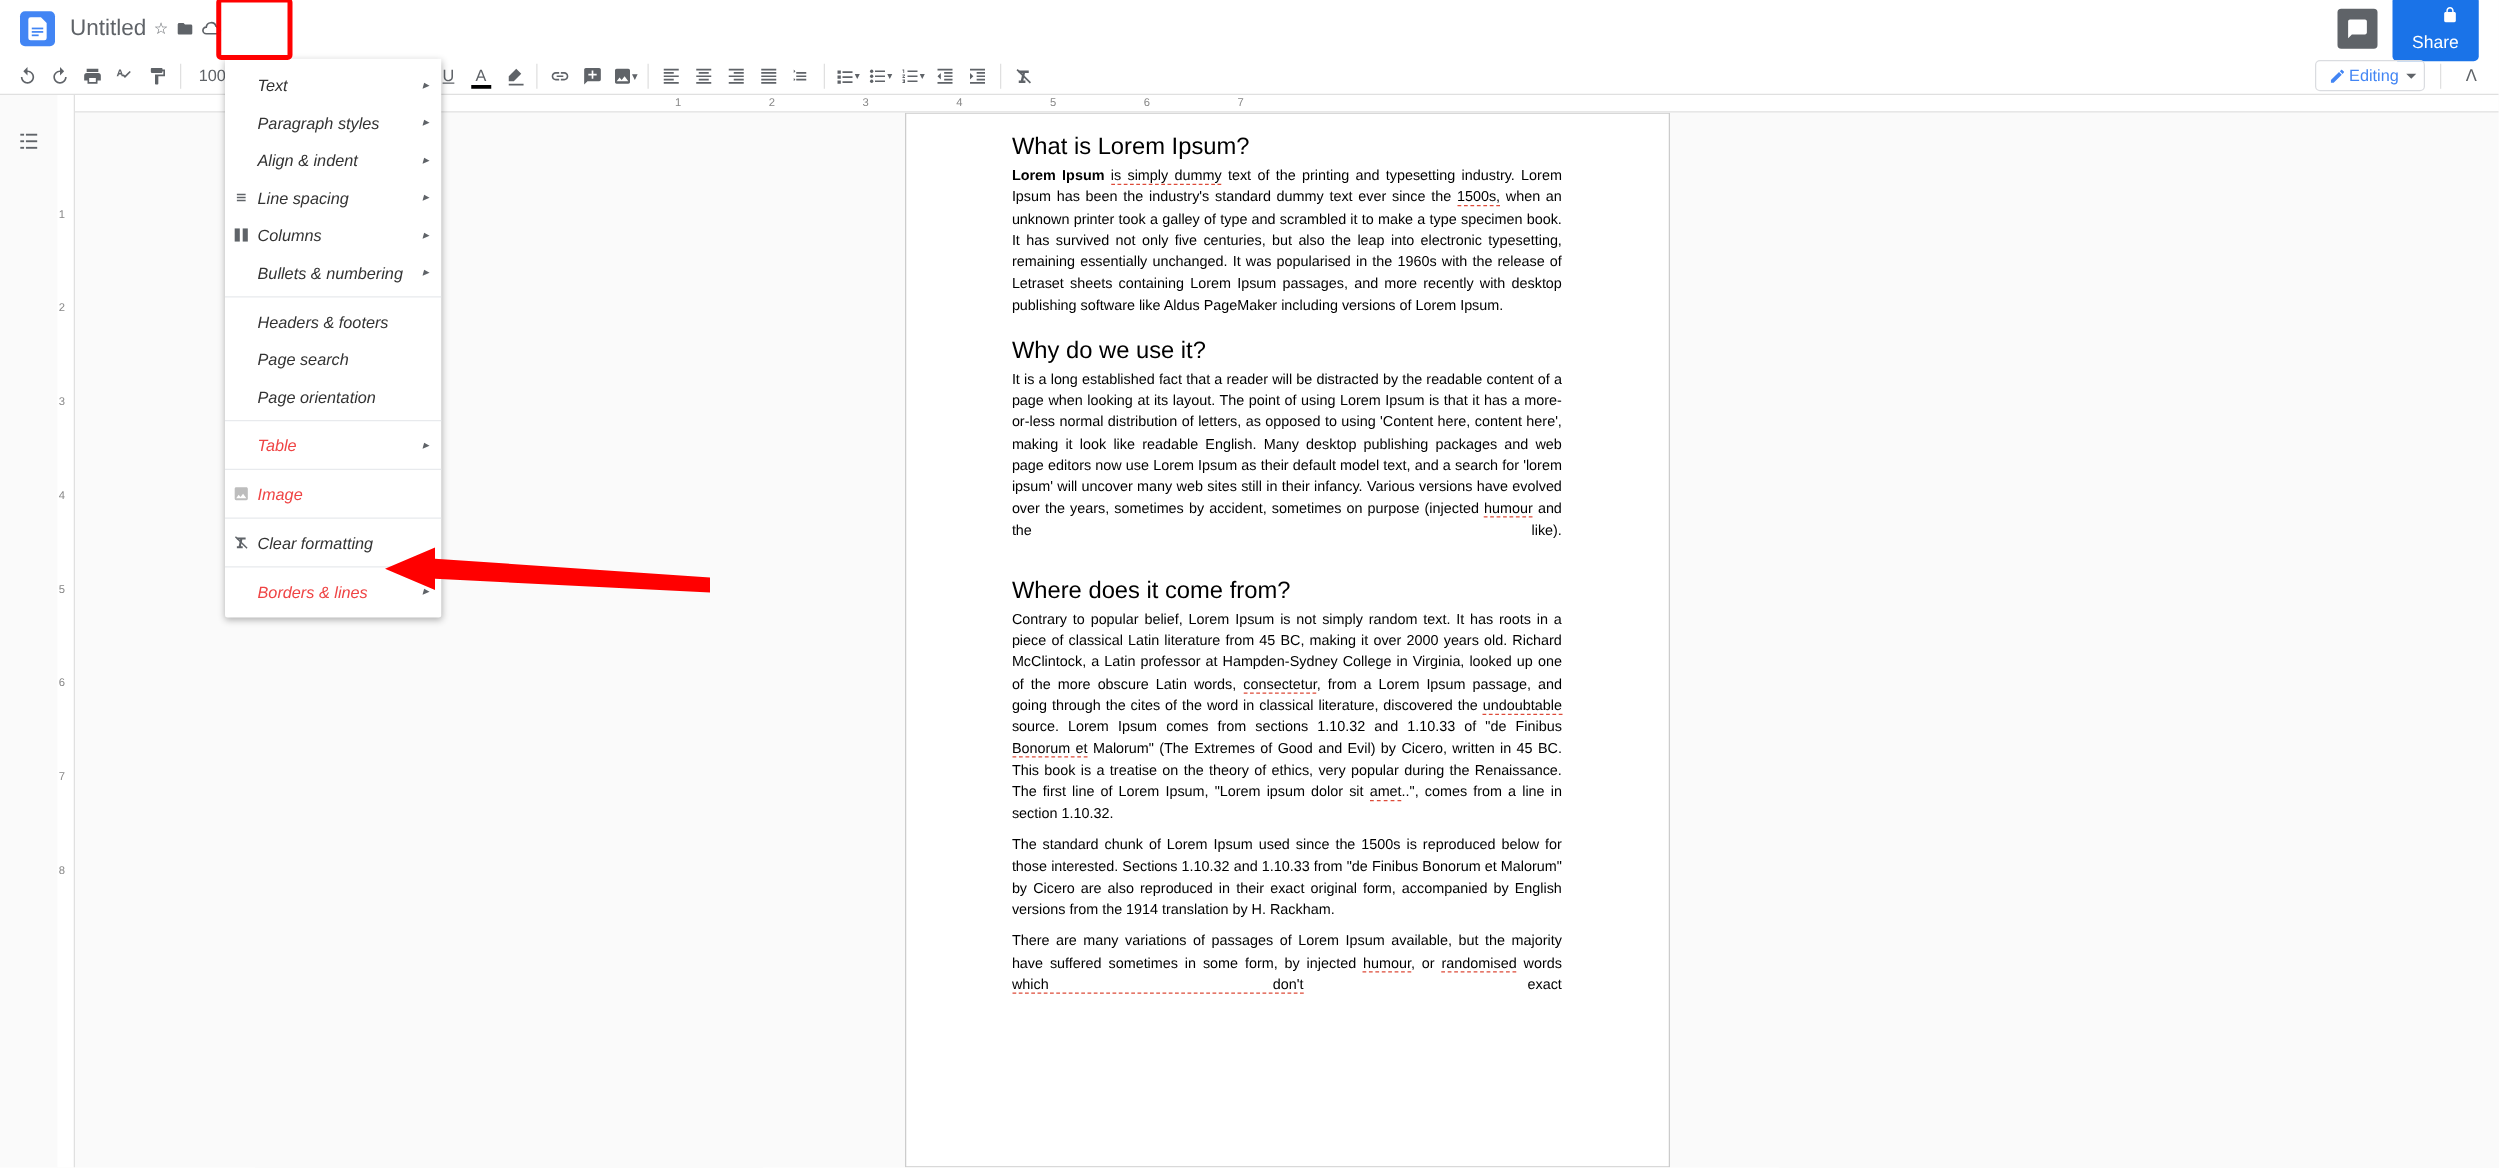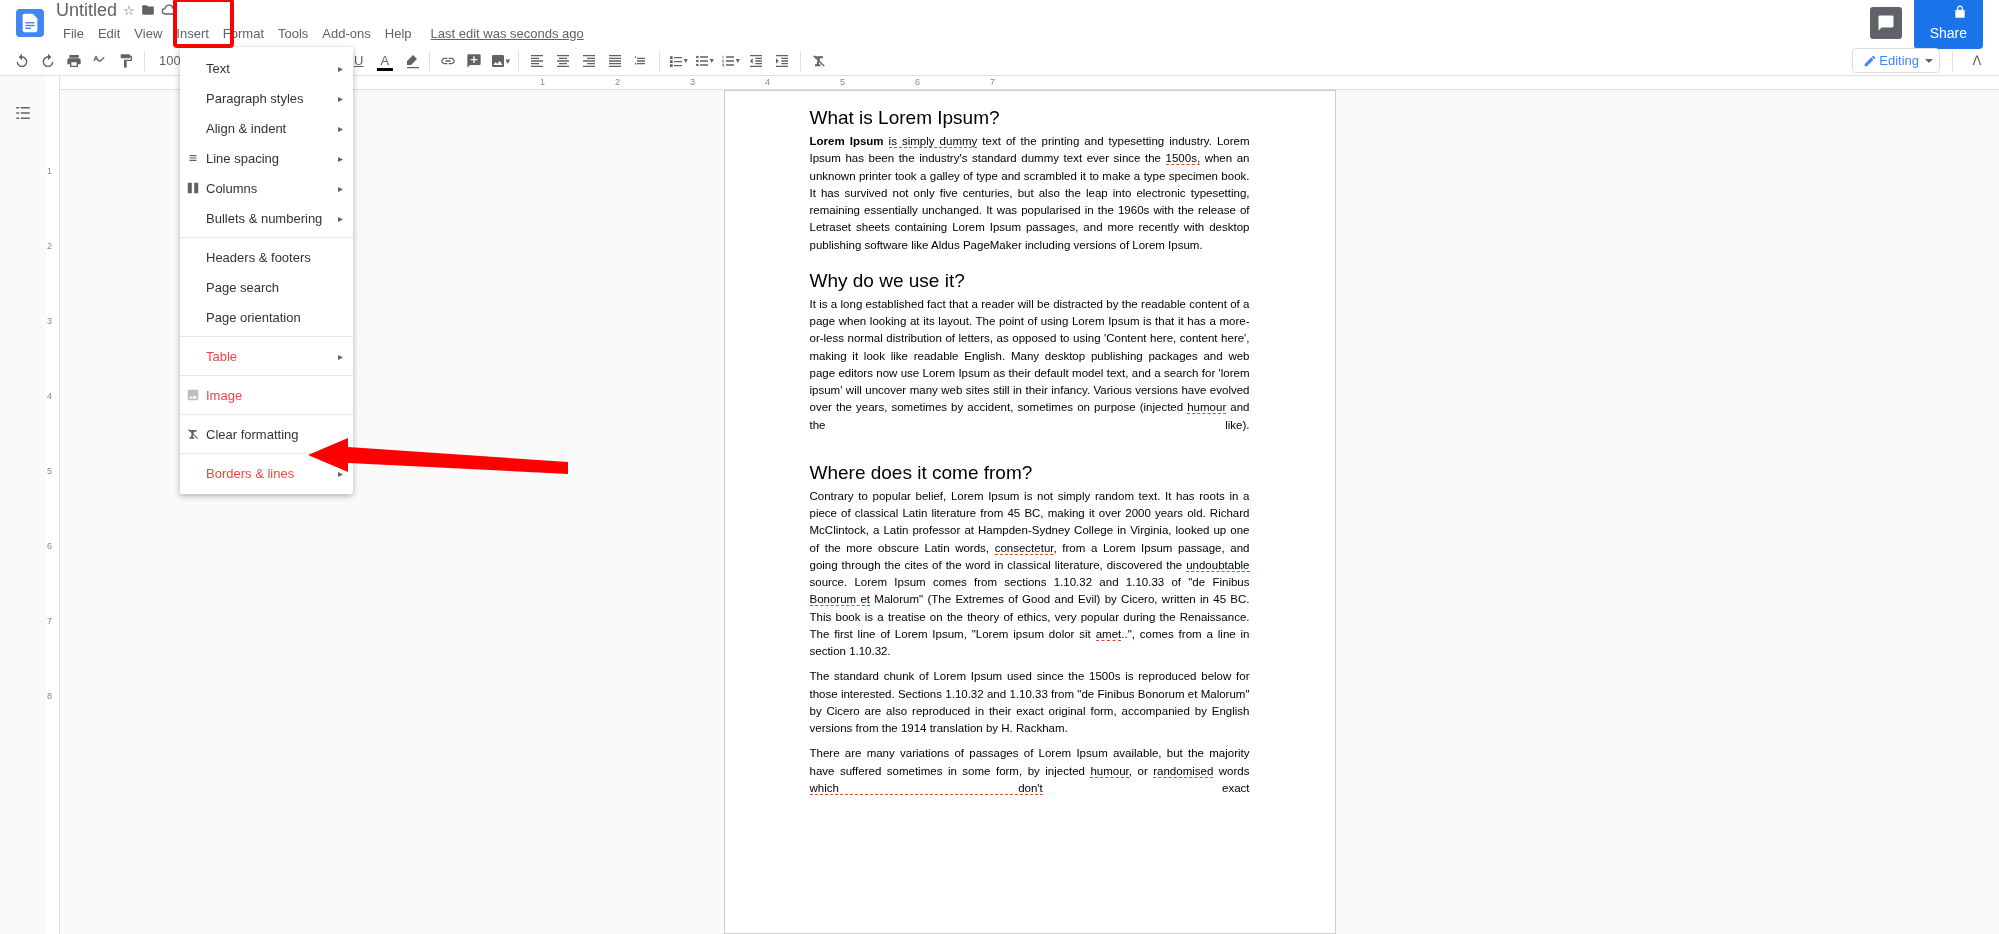--- a/index.html
+++ b/index.html
@@ -1,21 +1,21 @@
 <!DOCTYPE html>
 <html><head>
 <meta charset="utf-8">
 <style>
 * { margin: 0; padding: 0; box-sizing: border-box; }
 body { font-family: Arial, sans-serif; font-size: 13px; background: #fff; overflow: hidden; }
 
 .header { height: 46px; display: flex; align-items: center; padding: 0 16px; border-bottom: 1px solid transparent; position: relative; }
 .docs-logo { width: 28px; height: 28px; background: #4285f4; border-radius: 4px; display: flex; align-items: center; justify-content: center; margin-right: 12px; }
 .docs-logo svg { width: 22px; height: 22px; fill: white; }
-.title-area { display: flex; flex-direction: column; flex: 1; }
+.title-area { display: flex; flex-direction: row; flex: 1; }
 .title-row { display: flex; align-items: center; gap: 6px; height: 20px; }
 .doc-title { font-size: 18px; color: #5f6368; }
 .title-icon { color: #5f6368; cursor: pointer; display: inline-flex; align-items: center; }
 .menu-row { display: flex; gap: 0; margin-top: 2px; }
 .menu-item { padding: 4px 7px; color: #5f6368; cursor: pointer; font-size: 13px; }
 .menu-item.active { background: transparent; }
 .last-edit { color: #5f6368; text-decoration: underline; margin-left: 12px; padding: 4px 0; cursor: pointer; font-size: 13px; }
 .header-right { display: flex; align-items: center; gap: 12px; }
 .comment-icon { width: 32px; height: 32px; background: #5f6368; border-radius: 3px; display:flex; align-items:center; justify-content:center;}
 .share-btn { background: #1a73e8; color: white; padding: 8px 16px; border: none; border-radius: 4px; font-weight: 500; cursor: pointer; display: flex; align-items: flex-end; gap: 6px; font-size: 14px; flex-direction: column;}
@@ -26,21 +26,21 @@
 .tb-sep { width: 1px; height: 20px; background: #e0e0e0; margin: 0 4px; }
 .zoom-sel { padding: 2px 8px; font-size: 13px; color: #5f6368; display: flex; align-items: center; gap: 2px;}
 .font-size { display: flex; align-items: center; border: 1px solid #e0e0e0; border-radius: 2px;}
 .font-size-btn { width: 18px; height: 20px; display: flex; align-items: center; justify-content: center; cursor: pointer; color: #5f6368;}
 .font-size-val { width: 22px; text-align: center; font-size: 13px; }
 .tb-right { margin-left: auto; display: flex; align-items: center; gap: 8px;}
 .editing-btn { border: 1px solid #dadce0; padding: 4px 20px 4px 10px; border-radius: 4px; display: flex; align-items: center; gap: 2px; color: #4285f4; font-size: 13px; position: relative;}
 .editing-btn::after { content:""; position: absolute; right: 6px; border-left: 4px solid transparent; border-right: 4px solid transparent; border-top: 4px solid #5f6368;}
 
 .dropdown { position: absolute; top: 47px; left: 180px; width: 173px; background: white; border-radius: 0 0 2px 2px; box-shadow: 0 2px 6px rgba(0,0,0,0.3); padding: 6px 0; z-index: 100; }
-.dd-item { height: 30px; display: flex; align-items: center; padding: 0 26px; color: #333; cursor: pointer; position: relative; font-size: 13px;}
+.dd-item { height: 30px; display: flex; align-items: center; padding: 0 26px; color: #333; cursor: pointer; position: relative; font-size: 13px; font-style: italic;}
 .dd-item.disabled { color: #ef4444; }
 .dd-item .dd-icon { position: absolute; left: 6px; width: 14px; display:flex; align-items:center; justify-content:center;}
 .dd-item.has-sub::after { content: "▸"; position: absolute; right: 10px; color: #5f6368; font-size: 10px;}
 .dd-sep { height: 1px; background: #e8eaed; margin: 4px 0; }
 
 .content-area { display: flex; height: calc(100vh - 76px); background: #fafafa; position: relative;}
 .left-strip { width: 46px; background: #fafafa; display: flex; flex-direction: column; align-items: center; padding-top: 28px; }
 .outline-icon { color: #5f6368; cursor: pointer; }
 .vruler { width: 14px; background: #fff; border-right: 1px solid #e0e0e0; position: relative; font-size: 9px; color: #888;}
 .vruler-tick { position: absolute; left: 1px; }
@@ -81,31 +81,20 @@
           <svg width="14" height="14" viewBox="0 0 24 24" fill="#5f6368">
             <path d="M10 4H4c-1.1 0-2 .9-2 2v12c0 1.1.9 2 2 2h16c1.1 0 2-.9 2-2V8c0-1.1-.9-2-2-2h-8l-2-2z"></path>
           </svg>
         </span>
       <span class="title-icon">
           <svg width="16" height="16" viewBox="0 0 24 24" fill="#5f6368">
             <path d="M19 9h-1.3A6 6 0 0 0 6 10a4 4 0 0 0 0 8h13a4 4 0 0 0 0-8z" fill="none" stroke="#5f6368" stroke-width="2"></path>
           </svg>
         </span>
     </div>
-    <div class="menu-row">
-      <span class="menu-item">File</span>
-      <span class="menu-item">Edit</span>
-      <span class="menu-item">View</span>
-      <span class="menu-item">Insert</span>
-      <span class="menu-item active">Format</span>
-      <span class="menu-item">Tools</span>
-      <span class="menu-item">Add-ons</span>
-      <span class="menu-item">Help</span>
-      <span class="last-edit">Last edit was seconds ago</span>
-    </div>
   </div>
   <div class="header-right">
     <div class="comment-icon">
       <svg width="18" height="18" viewBox="0 0 24 24" fill="#fff">
           <path d="M20 2H4c-1.1 0-2 .9-2 2v18l4-4h14c1.1 0 2-.9 2-2V4c0-1.1-.9-2-2-2z"></path>
         </svg>
     </div>
     <button class="share-btn">
       <svg width="14" height="14" viewBox="0 0 24 24" fill="white">
           <path d="M18 8h-1V6c0-2.8-2.2-5-5-5S7 3.2 7 6v2H6c-1.1 0-2 .9-2 2v10c0 1.1.9 2 2 2h12c1.1 0 2-.9 2-2V10c0-1.1-.9-2-2-2zM9 6c0-1.7 1.3-3 3-3s3 1.3 3 3v2H9V6z"></path>

